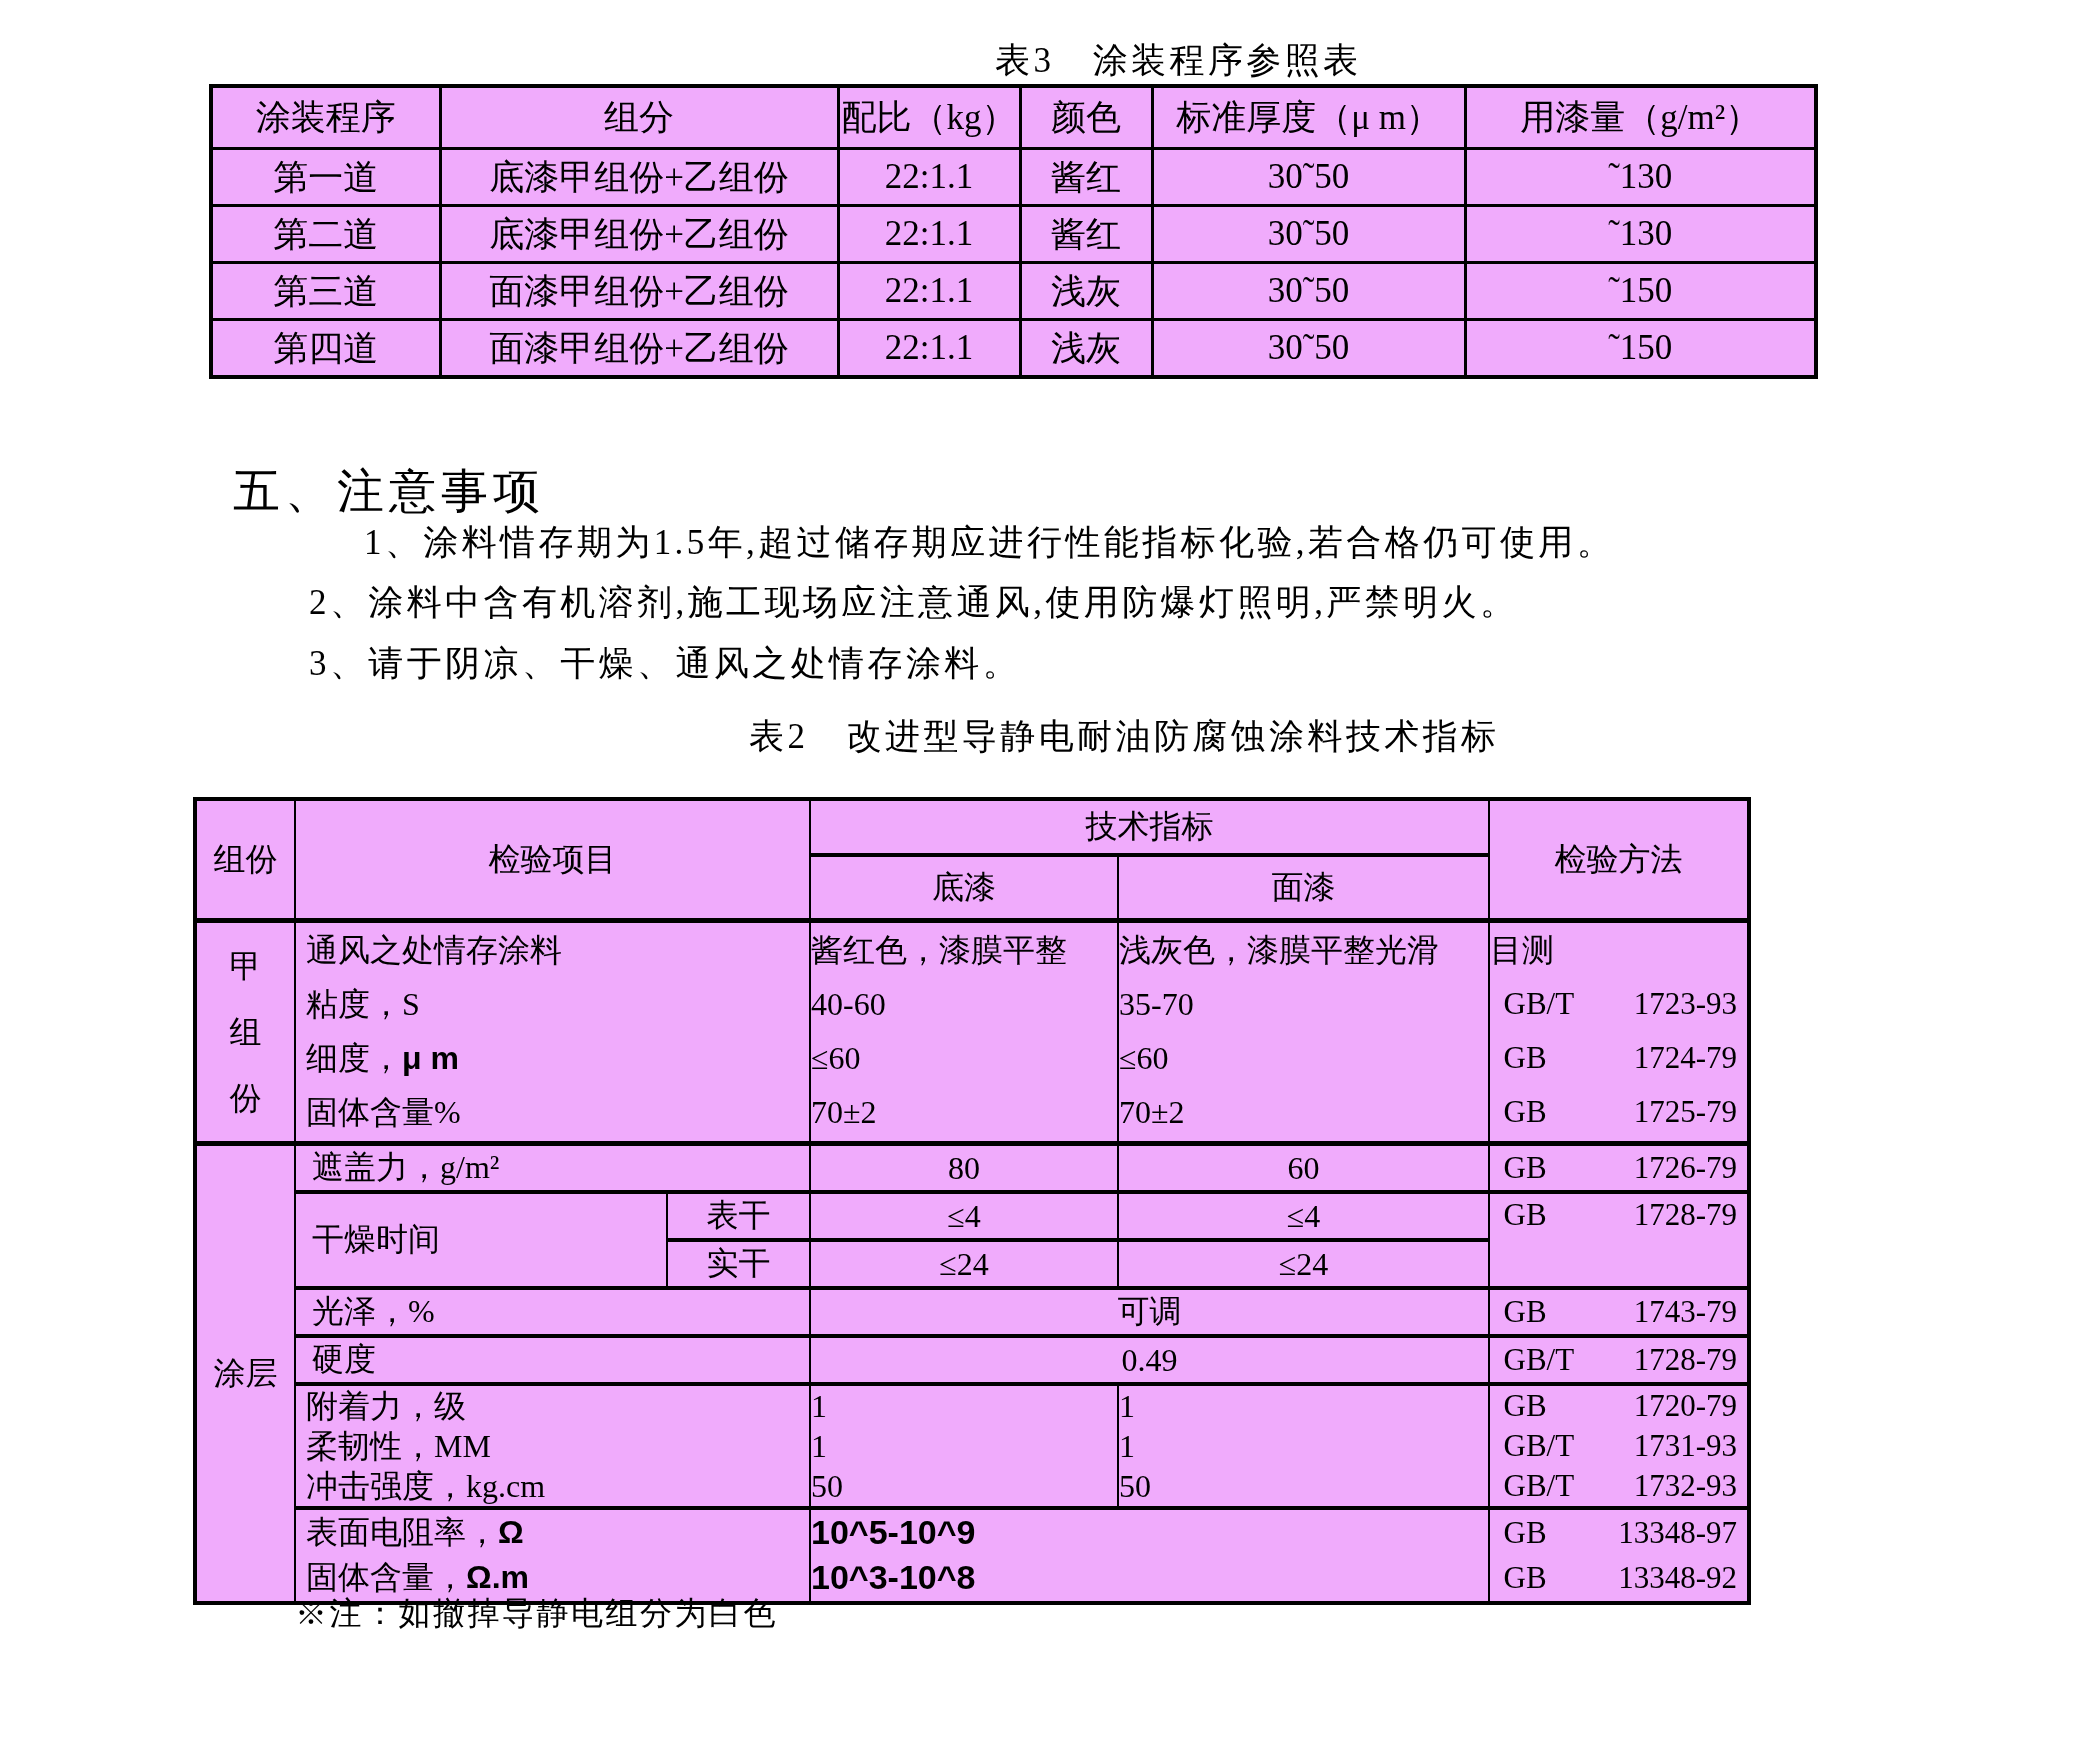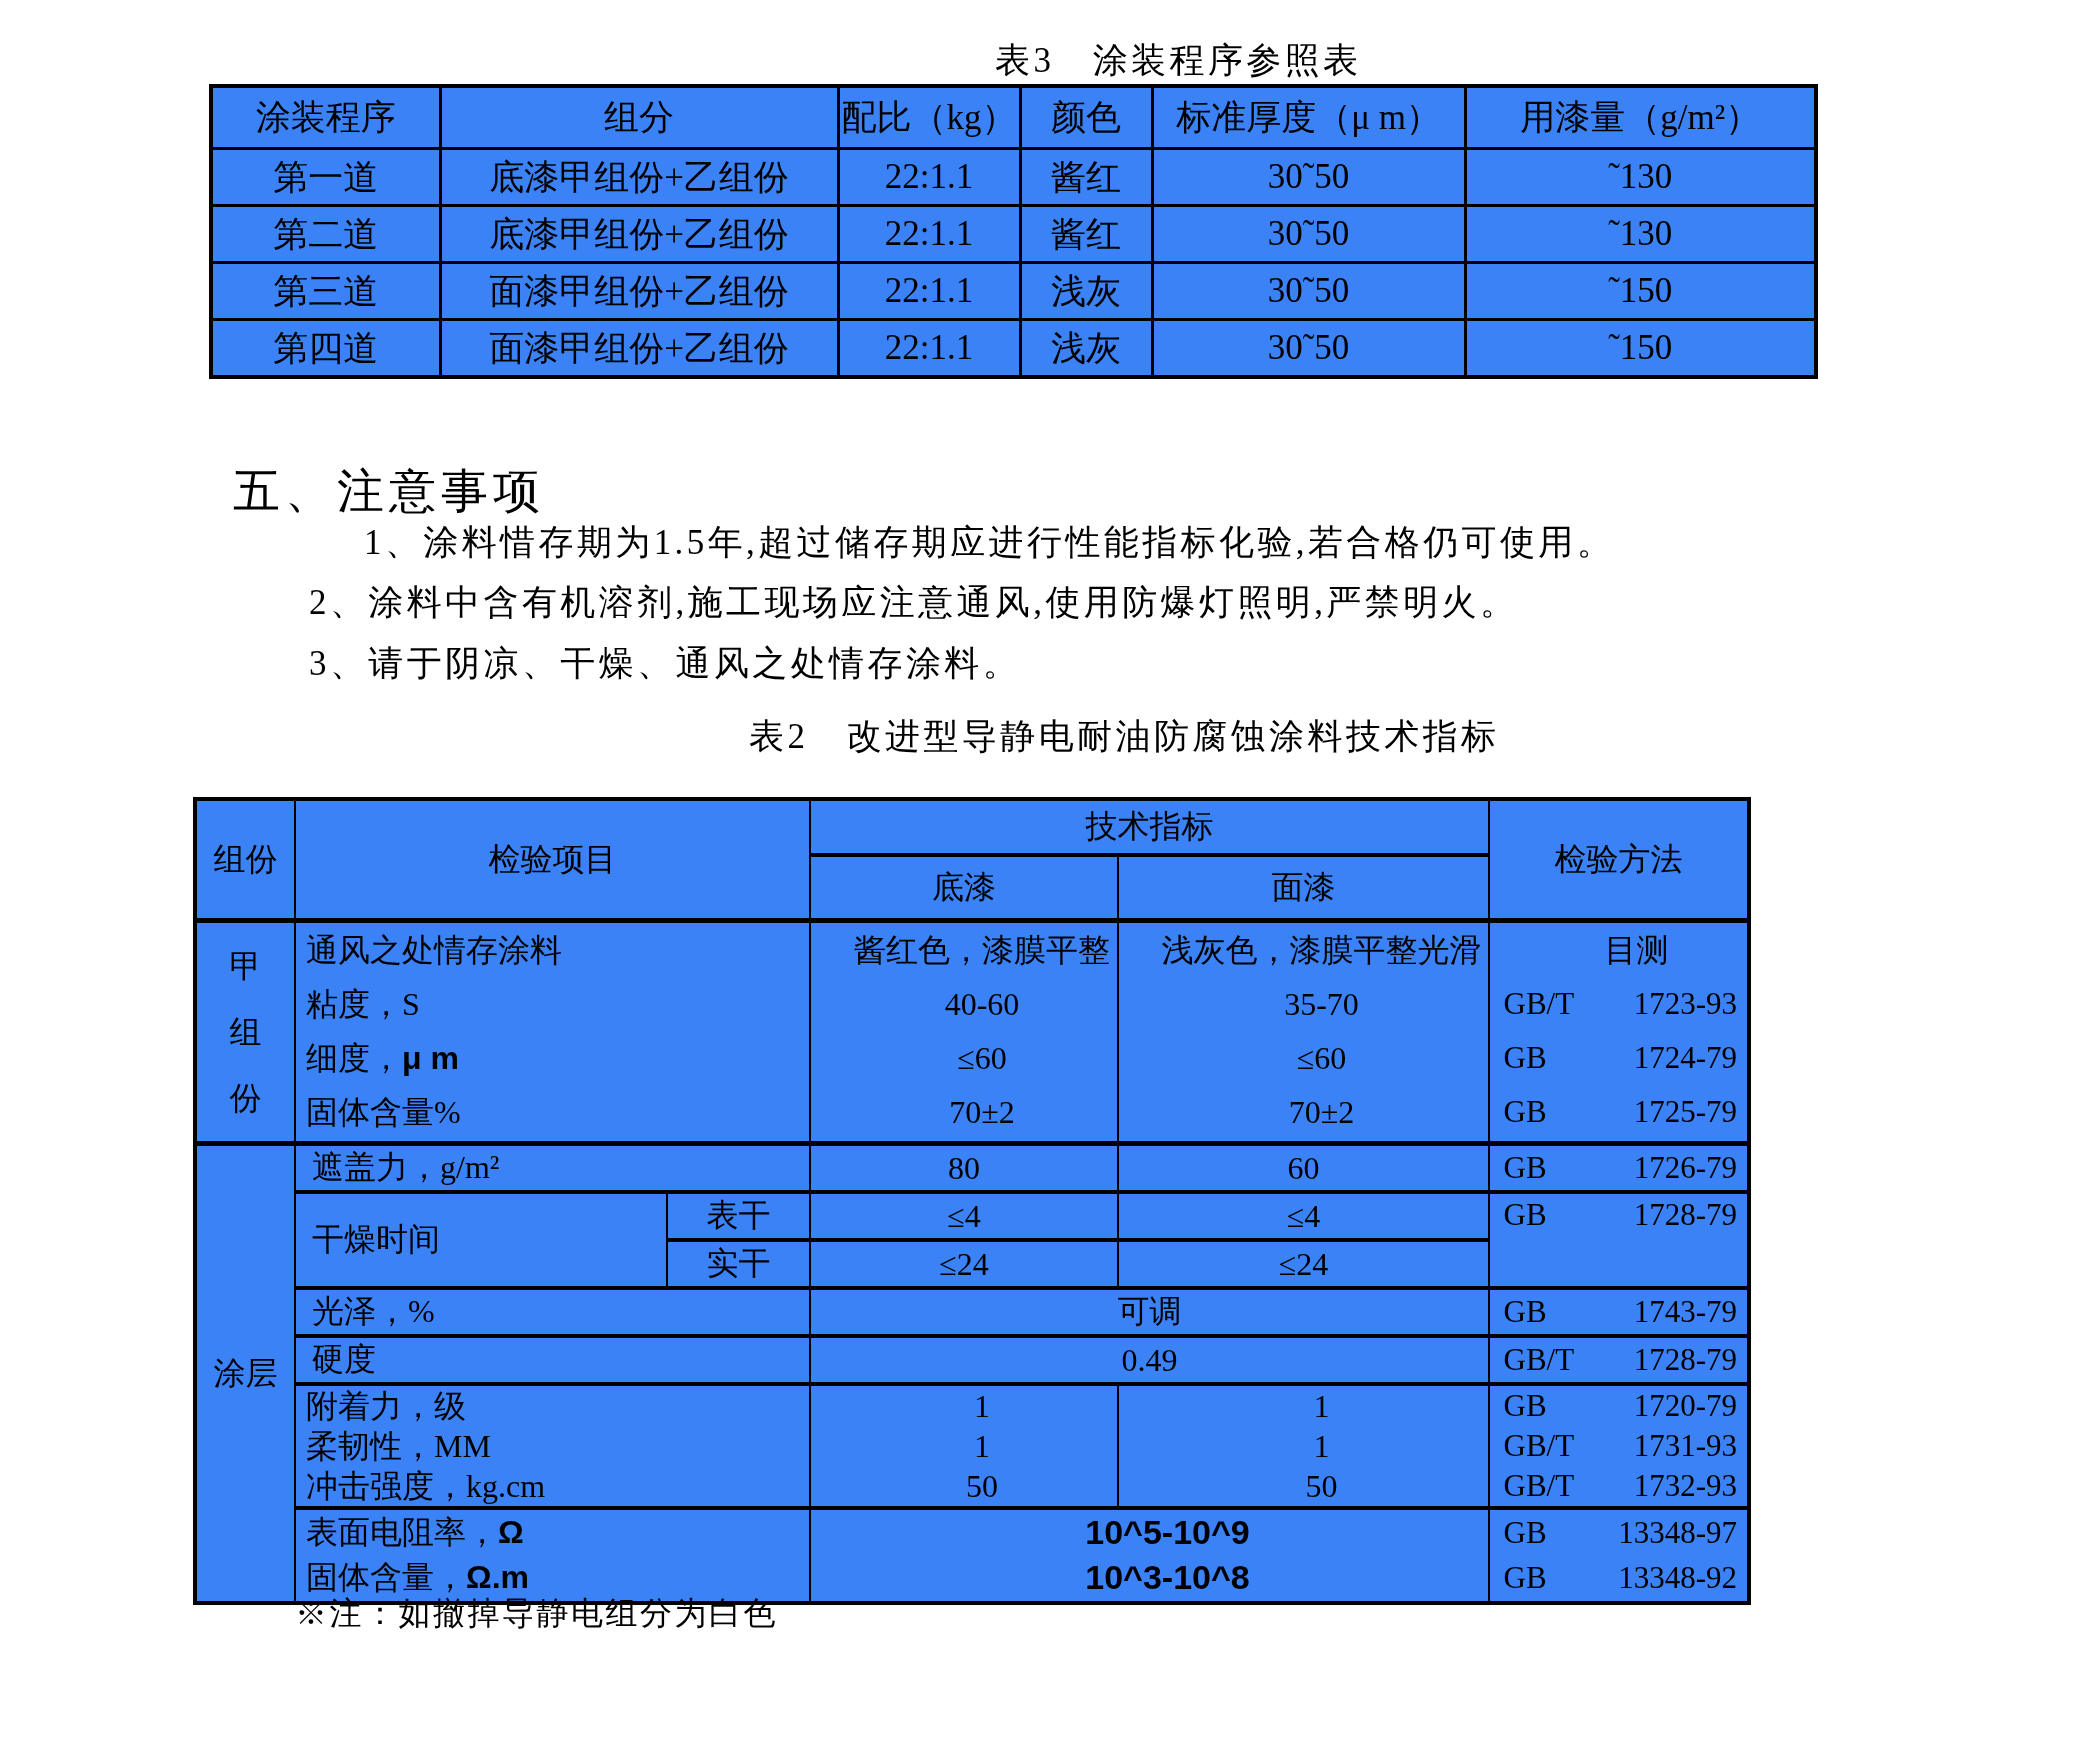--- a/index.html
+++ b/index.html
@@ -6,21 +6,21 @@
   .page{
     position:relative; width:2091px; height:1743px; background:#ffffff;
     font-family:"Liberation Serif","DejaVu Serif",serif; color:#000; overflow:hidden;
   }
   .abs{position:absolute; white-space:nowrap;}
   .title{font-size:35px; letter-spacing:3.4px;}
   .heading{font-size:47px; letter-spacing:5px;}
   .note{font-size:35px; letter-spacing:3.4px;}
   .footnote{font-size:32px; letter-spacing:2.5px;}
 
-  table{border-collapse:collapse; table-layout:fixed; position:absolute; background:#3b82f6;}
+  table{border-collapse:collapse; table-layout:fixed; position:absolute; background:#f0abfc;}
   td{padding:0; vertical-align:middle; overflow:hidden;}
 
   
   .t3{left:209px; top:84px; width:1606px; font-size:35px; border:4.2px solid #000;}
   .t3 td{border:3.4px solid #000; height:54px; text-align:center;}
   .t3 tr.hdr td{height:59px;}
 
   
   .t2{left:193px; top:797px; width:1554px; font-size:32px; border:4.2px solid #000;}
   .t2 td{border:2.5px solid #000; border-top-width:4.2px; border-bottom-width:4.2px; text-align:center;}
@@ -35,21 +35,21 @@
   .t2 tr.hard-row td{height:39px;}
   .t2 tr.mech-row td{height:120px; vertical-align:top;}
   .t2 tr.resist-row td{height:91px; vertical-align:top;}
 
   .t2 td.item{text-align:left; padding-left:16px;}
   .t2 td.vtop{vertical-align:top;}
   .line{height:54px; line-height:54px;}
   .line-s{height:40px; line-height:40px;}
   .line-r{height:45px; line-height:45px;}
   .left{text-align:left; padding-left:10px;}
-  .ctr{text-align:center;padding-left:36px;}
+  .ctr{text-align:left;}
   .gb-pair{display:flex; justify-content:space-between; align-items:center; padding:0 10px 0 13.5px; font-size:31px;}
   .gb-line{display:flex; justify-content:space-between; align-items:center; padding:0 10px 0 13.5px; font-size:31px;}
   .gb-top{margin-top:3.4px;}
   .vchars{display:flex; flex-direction:column; justify-content:center; height:218px;}
   .vchars div{line-height:66px; text-align:center;}
   .sansb{font-family:"Liberation Sans","DejaVu Sans",sans-serif; font-weight:bold;}
   .bigval{font-size:34px;}
 </style>
 </head>
 <body>

